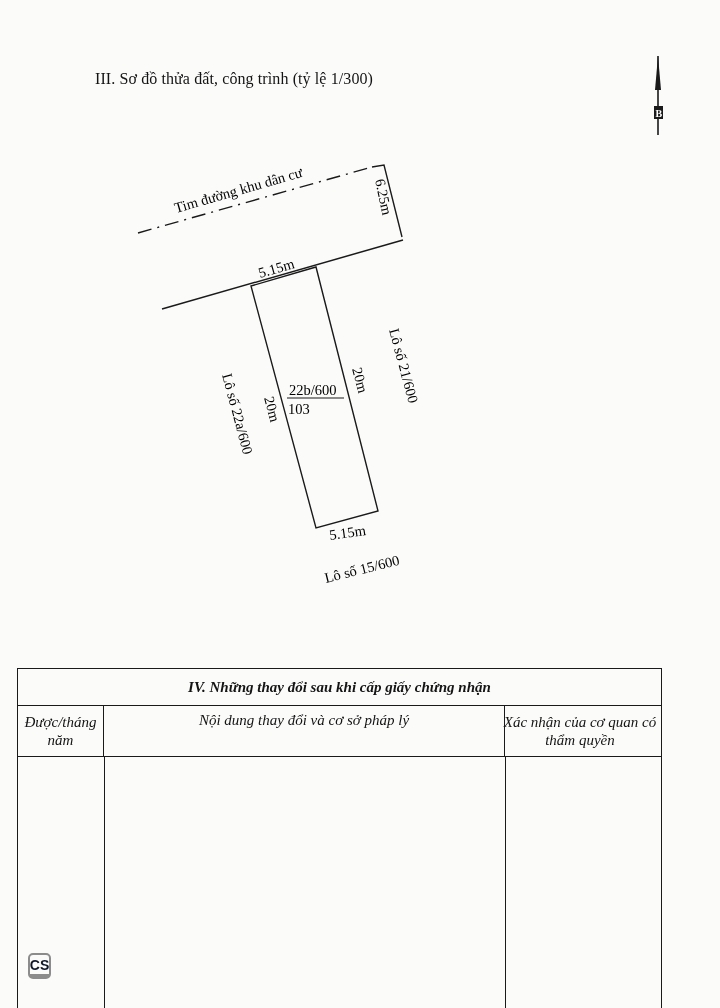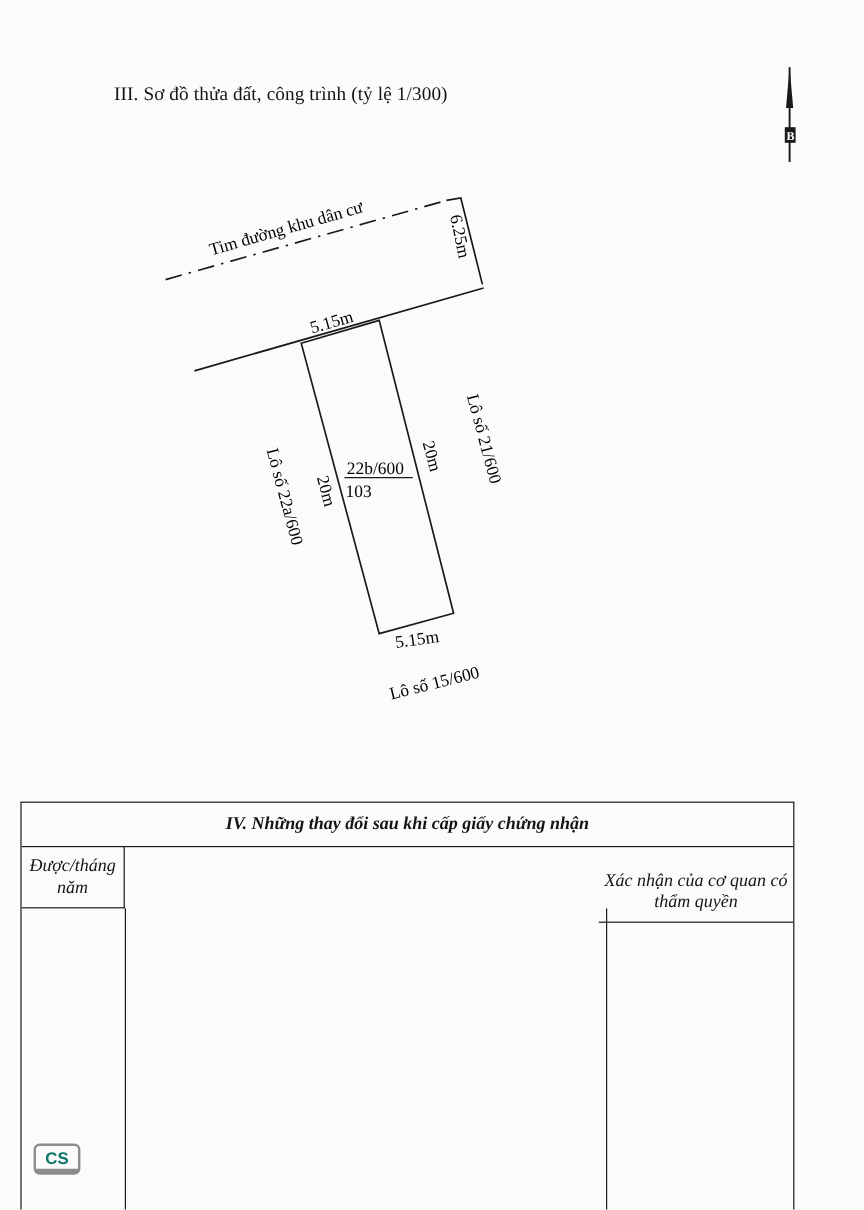--- a/index.html
+++ b/index.html
@@ -8,27 +8,27 @@
     .sec-title { position:absolute; left:95px; top:70px; font-size:16px; font-weight:normal; letter-spacing:0.1px; }
     svg.diagram { position:absolute; left:0; top:0; }
     .tbl { position:absolute; left:17px; top:668px; width:645px; height:343px; border:1.6px solid #1a1a1a; box-sizing:border-box;font-style:italic; }
     .tbl .title-row { position:absolute; left:0; right:0; top:0; height:36px; border-bottom:1.4px solid #1a1a1a;
                       display:flex; align-items:center; justify-content:center; font-weight:bold; font-size:15px; }
     .tbl .hdr { position:absolute; top:36px; height:52px; border-bottom:1.4px solid #1a1a1a; box-sizing:border-box;
                 display:flex; align-items:center; justify-content:center; text-align:center; font-size:15px; line-height:18px; }
     .tbl .body { position:absolute; top:88px; bottom:0; }
     .c1 { left:0; width:86px; border-right:1.4px solid #1a1a1a; }
     .c2 { left:86px; width:401px; border-right:1.4px solid #1a1a1a; }
-    .c3 { left:481px; right:0;margin-top:12px; }
+    .c3 { left:481px; right:0; }
     .c2.hdr { align-items:flex-start; padding-top:6px; }
     .c3.hdr { }
     .footer { position:absolute; left:28px; top:953px; display:flex; align-items:center; gap:10px;
               font-family:"Liberation Sans","DejaVu Sans",sans-serif; color:#8c8c8c; font-size:23px; }
-    .cs-logo { width:39px; height:26px; border:2.5px solid #8c8c8c; border-radius:5px; box-sizing:border-box;
-               display:flex; align-items:center; justify-content:center; font-weight:bold; font-size:14px; color:#0f766e;
+    .cs-logo { width:23px; height:26px; border:2.5px solid #8c8c8c; border-radius:5px; box-sizing:border-box;
+               display:flex; align-items:center; justify-content:center; font-weight:bold; font-size:14px; color:#0f172a;
                border-bottom-width:5px; }
   </style>
 </head>
 <body>
 
 <div class="sec-title">III. Sơ đồ thửa đất, công trình (tỷ lệ 1/300)</div>
 
 <svg class="diagram" width="720" height="660" viewBox="0 0 720 660">
 
   <g>
@@ -59,20 +59,21 @@
   <text transform="translate(330,540) rotate(-8)" font-size="14.5" font-family="Liberation Serif, serif">5.15m</text>
 
   <text transform="translate(222,375) rotate(75)" font-size="14.5" font-family="Liberation Serif, serif">Lô số 22a/600</text>
   <text transform="translate(389,330) rotate(75)" font-size="14.5" font-family="Liberation Serif, serif">Lô số 21/600</text>
   <text transform="translate(326,583) rotate(-14)" font-size="14.5" font-family="Liberation Serif, serif">Lô số 15/600</text>
 </svg>
 
 <div class="tbl">
   <div class="title-row">IV. Những thay đổi sau khi cấp giấy chứng nhận</div>
   <div class="hdr c1" style="position:absolute;">Được/tháng năm</div>
+  <div class="hdr c2" style="position:absolute;">Nội dung thay đổi và cơ sở pháp lý</div>
   <div class="hdr c3" style="position:absolute;">Xác nhận của cơ quan có thẩm quyền</div>
   <div class="body c1" style="position:absolute;"></div>
   <div class="body c2" style="position:absolute;"></div>
   <div class="body c3" style="position:absolute;"></div>
 </div>
 
 <div class="footer">
   <div class="cs-logo">CS</div>
 </div>
 

